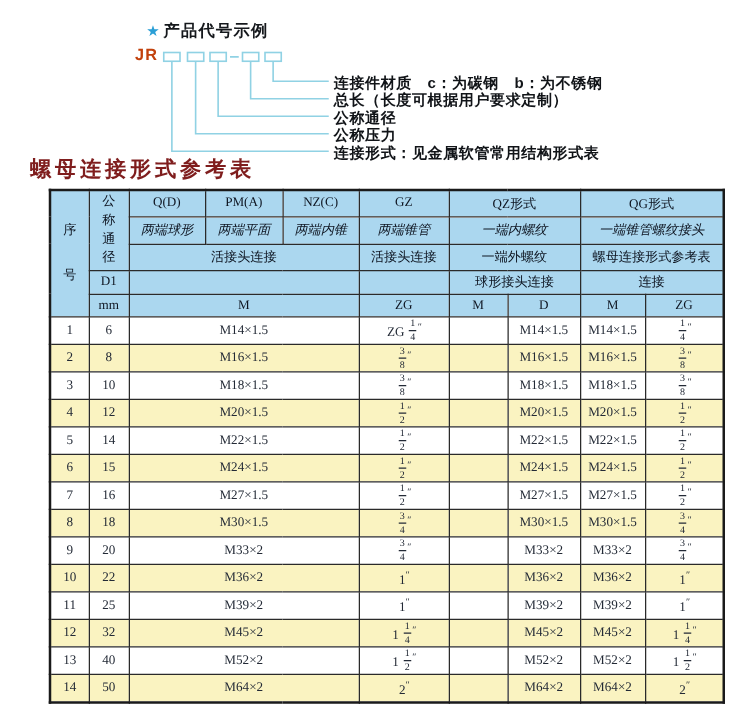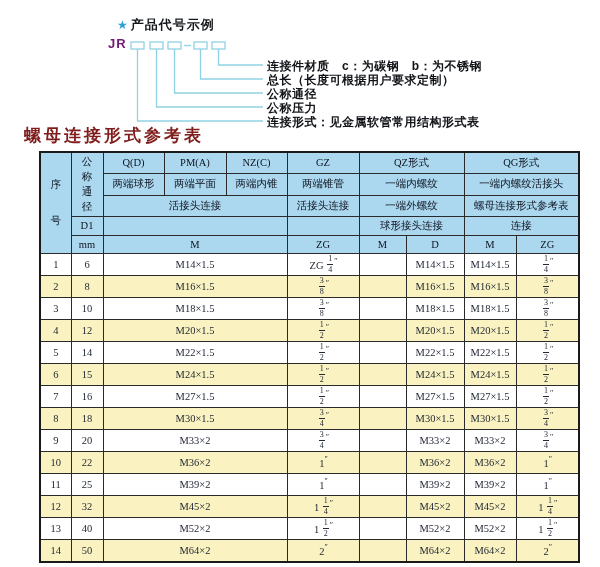--- a/index.html
+++ b/index.html
@@ -6,40 +6,40 @@
   body{
     width:600px;height:567px;position:relative;background:#ffffff;
     font-family:"Liberation Sans","DejaVu Sans",sans-serif;
     -webkit-font-smoothing:antialiased;
   }
   
   .diagram{position:absolute;left:0;top:0;width:600px;height:130px;text-align:center;}
   .diagram svg{position:absolute;left:0;top:0;}
   .dg-title{position:absolute;left:117px;top:16px;font-size:13px;font-weight:bold;color:#15181c;letter-spacing:1px;}
   .dg-title .star{color:#2b9fd6;margin-right:2px;font-size:12px;}
-  .jr{position:absolute;left:108px;top:36px;font-size:13px;font-weight:bold;color:#701a75;letter-spacing:1px;}
+  .jr{position:absolute;left:108px;top:36px;font-size:13px;font-weight:bold;color:#c2410c;letter-spacing:1px;}
   .dg-label{position:absolute;left:267px;font-size:12px;font-weight:bold;color:#111418;white-space:nowrap;letter-spacing:0.5px;}
   
   .tbl-title{position:absolute;left:24px;top:124px;font-size:17px;font-weight:bold;color:#7f1d1d;
     font-family:"Liberation Serif","DejaVu Serif",serif;letter-spacing:3px;}
   
   table.ref{
     position:absolute;left:39px;top:151px;width:539px;
     border-collapse:collapse;table-layout:fixed;
     font-family:"Liberation Serif","DejaVu Serif",serif;
     font-size:10.5px;color:#232a36;
     border:2px solid #1a1a1a;
   }
   table.ref td,table.ref th{
     border:1px solid #2a2a2a;text-align:center;vertical-align:middle;
     padding:0 1px;overflow:hidden;font-weight:normal;
   }
   thead th{background:#abd7ef;color:#0d1420;}
   thead .h1{height:21px;}
-  thead .h2{height:22px;font-size:10.5px;}
+  thead .h2{height:22px;font-size:10.5px;font-style:italic;}
   thead .h3{height:21px;font-size:10.5px;}
   thead .h4{height:19px;}
   thead .h5{height:18px;}
   tbody td{height:21px;background:#ffffff;}
   tbody tr.alt td{background:#faf3c1;}
   .vstack{line-height:1.45;}
   .vseq{line-height:3.4;}
   .frac{display:inline-block;text-align:center;font-size:8px;line-height:1;vertical-align:-3px;margin:0 1px;}
   .frac .fn{display:block;border-bottom:1px solid #232a36;padding:0 1px 1px;}
   .frac .fd{display:block;padding-top:1px;}
@@ -102,21 +102,21 @@
       <th>GZ</th>
       <th colspan="2">QZ形式</th>
       <th colspan="2">QG形式</th>
     </tr>
     <tr class="h2">
       <th>两端球形</th>
       <th>两端平面</th>
       <th>两端内锥</th>
       <th>两端锥管</th>
       <th colspan="2">一端内螺纹</th>
-      <th colspan="2">一端内螺纹活接头</th>
+      <th colspan="2">一端锥管螺纹接头</th>
     </tr>
     <tr class="h3">
       <th colspan="3">活接头连接</th>
       <th>活接头连接</th>
       <th colspan="2">一端外螺纹</th>
       <th colspan="2">螺母连接形式参考表</th>
     </tr>
     <tr class="h4">
       <th>D1</th>
       <th colspan="3"></th>

